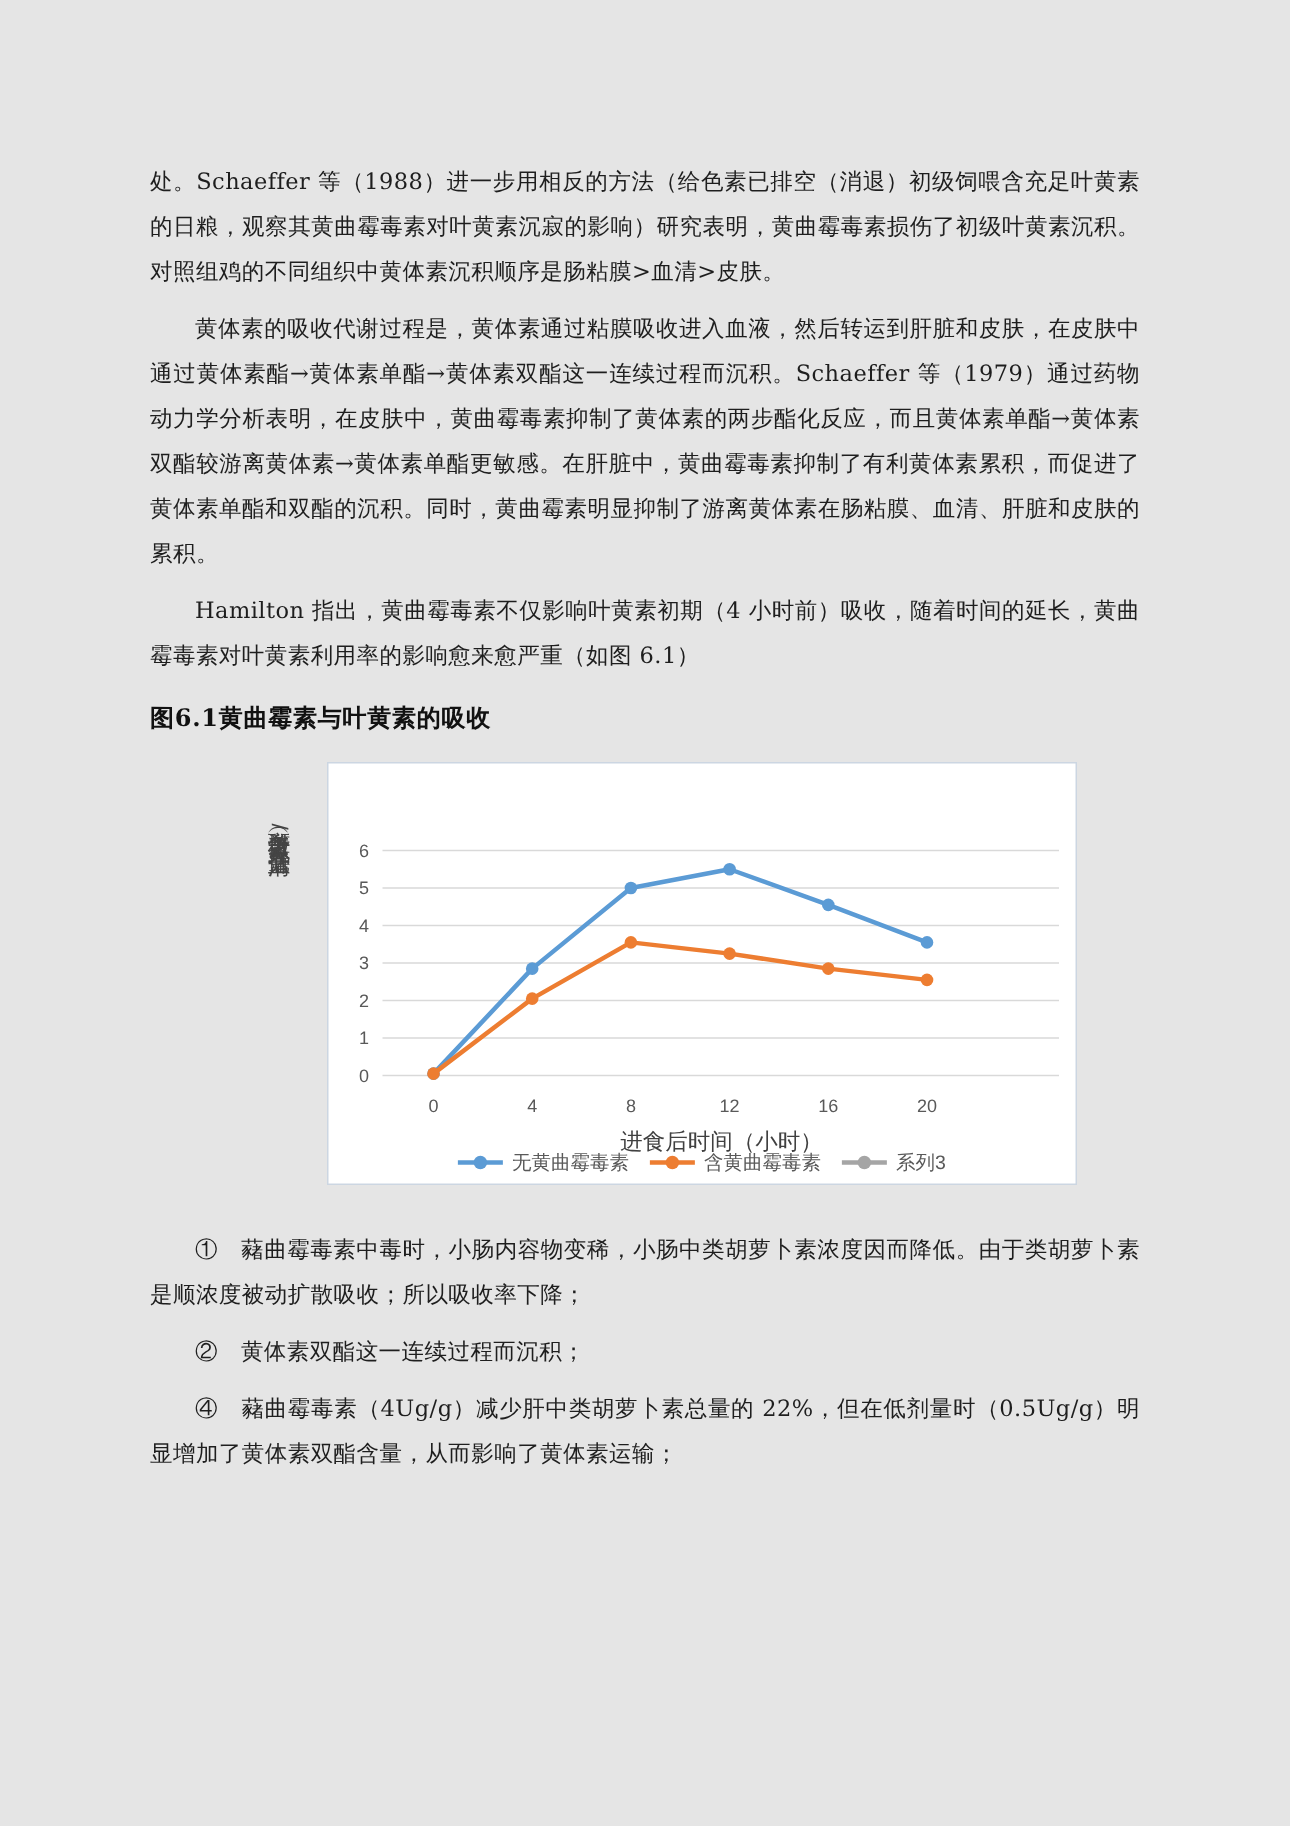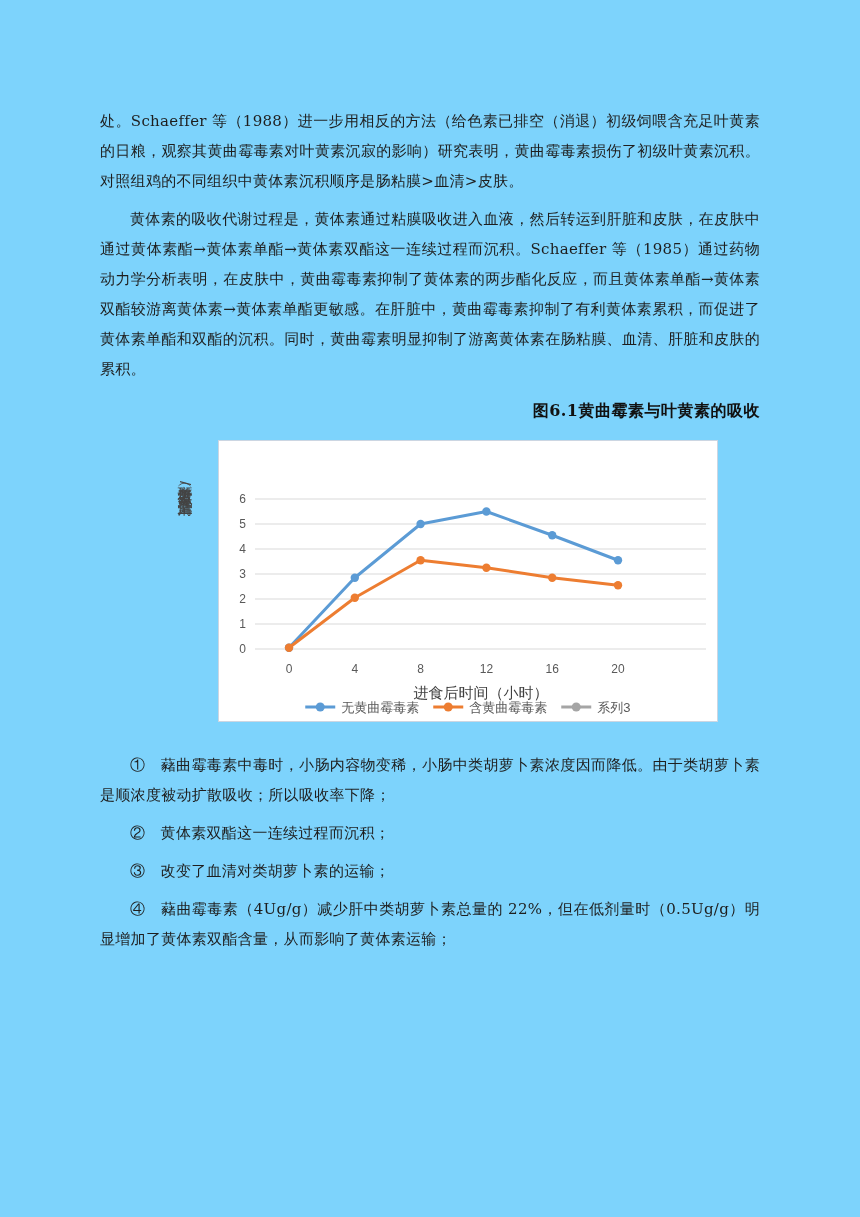--- a/index.html
+++ b/index.html
@@ -1,28 +1,28 @@
 <!DOCTYPE html>
 <html><head>
 <meta charset="utf-8">
 <style>
   html,body{margin:0;padding:0;background:#ffffff;}
   .page{
-    position:relative;width:860px;height:1217px;background:#7dd3fc;overflow:hidden;
+    position:relative;width:860px;height:1217px;background:#e5e5e5;overflow:hidden;
     font-family:"DejaVu Serif","Liberation Serif",serif;color:#1e1e1e;
   }
   .content{position:absolute;left:100px;top:106px;width:660px;}
   .content p{
     margin:0 0 8px 0;font-size:15px;line-height:30px;
     text-align:justify;text-justify:inter-ideograph;color:#1e1e1e;
     letter-spacing:0.3px;
   }
   .content p.indent{text-indent:2em;}
   .fig-title{
-    margin:14px 0 0 0;height:26px;line-height:26px;text-align:right;
+    margin:14px 0 0 0;height:26px;line-height:26px;text-align:left;
     font-size:16px;font-weight:bold;color:#111;letter-spacing:0.5px;
   }
   .chart-block{position:relative;width:660px;height:282px;margin:16px 0 28px 0;}
   .chart-y-title{
     position:absolute;left:74px;top:34px;height:230px;width:22px;
     writing-mode:vertical-rl;text-orientation:mixed;
     font-size:15px;color:#444;letter-spacing:1px;line-height:22px;
     font-family:"Liberation Sans","DejaVu Sans",sans-serif;
   }
   .chart-box{
@@ -33,21 +33,22 @@
   .chart-box text{font-family:"Liberation Sans","DejaVu Sans",sans-serif;}
 </style>
 </head>
 <body>
 
 <div class="page">
   <div class="content">
 
     <div id="pre-paragraphs">
         <p class="">处。Schaeffer 等（1988）进一步用相反的方法（给色素已排空（消退）初级饲喂含充足叶黄素的日粮，观察其黄曲霉毒素对叶黄素沉寂的影响）研究表明，黄曲霉毒素损伤了初级叶黄素沉积。对照组鸡的不同组织中黄体素沉积顺序是肠粘膜&gt;血清&gt;皮肤。</p>
-        <p class="indent">黄体素的吸收代谢过程是，黄体素通过粘膜吸收进入血液，然后转运到肝脏和皮肤，在皮肤中通过黄体素酯→黄体素单酯→黄体素双酯这一连续过程而沉积。Schaeffer 等（1985）通过药物动力学分析表明，在皮肤中，黄曲霉毒素抑制了黄体素的两步酯化反应，而且黄体素单酯→黄体素双酯较游离黄体素→黄体素单酯更敏感。在肝脏中，黄曲霉毒素抑制了有利黄体素累积，而促进了黄体素单酯和双酯的沉积。同时，黄曲霉素明显抑制了游离黄体素在肠粘膜、血清、肝脏和皮肤的累积。</p>
+        <p class="indent">黄体素的吸收代谢过程是，黄体素通过粘膜吸收进入血液，然后转运到肝脏和皮肤，在皮肤中通过黄体素酯→黄体素单酯→黄体素双酯这一连续过程而沉积。Schaeffer 等（1979）通过药物动力学分析表明，在皮肤中，黄曲霉毒素抑制了黄体素的两步酯化反应，而且黄体素单酯→黄体素双酯较游离黄体素→黄体素单酯更敏感。在肝脏中，黄曲霉毒素抑制了有利黄体素累积，而促进了黄体素单酯和双酯的沉积。同时，黄曲霉素明显抑制了游离黄体素在肠粘膜、血清、肝脏和皮肤的累积。</p>
+        <p class="indent">Hamilton 指出，黄曲霉毒素不仅影响叶黄素初期（4 小时前）吸收，随着时间的延长，黄曲霉毒素对叶黄素利用率的影响愈来愈严重（如图 6.1）</p>
       </div>
 
     <h3 class="fig-title">图6.1黄曲霉素与叶黄素的吸收</h3>
 
     <div class="chart-block">
       <div class="chart-y-title">斑蝥黄素（微克/毫升血清）</div>
       <div class="chart-box">
         <svg id="chart-svg" xmlns="http://www.w3.org/2000/svg" viewBox="0 0 498 280">
             <line x1="36" y1="208" x2="487" y2="208" stroke="#d9d9d9" stroke-width="1"></line>
             <text x="27" y="212" text-anchor="end" font-size="12" fill="#595959">0</text>
@@ -93,18 +94,17 @@
             <line x1="342.25" y1="266" x2="372.25" y2="266" stroke="#A5A5A5" stroke-width="3"></line>
             <circle cx="357.25" cy="266" r="4.5" fill="#A5A5A5"></circle>
             <text x="378.25" y="270.5" font-size="13" fill="#595959">系列3</text>
           </svg>
       </div>
     </div>
 
     <div id="post-paragraphs">
         <p class="indent">①　藸曲霉毒素中毒时，小肠内容物变稀，小肠中类胡萝卜素浓度因而降低。由于类胡萝卜素是顺浓度被动扩散吸收；所以吸收率下降；</p>
         <p class="indent">②　黄体素双酯这一连续过程而沉积；</p>
-        <p class="indent">③　改变了血清对类胡萝卜素的运输；</p>
         <p class="indent">④　藸曲霉毒素（4Ug/g）减少肝中类胡萝卜素总量的 22%，但在低剂量时（0.5Ug/g）明显增加了黄体素双酯含量，从而影响了黄体素运输；</p>
       </div>
 
   </div>
 </div>
 
 </body></html>

